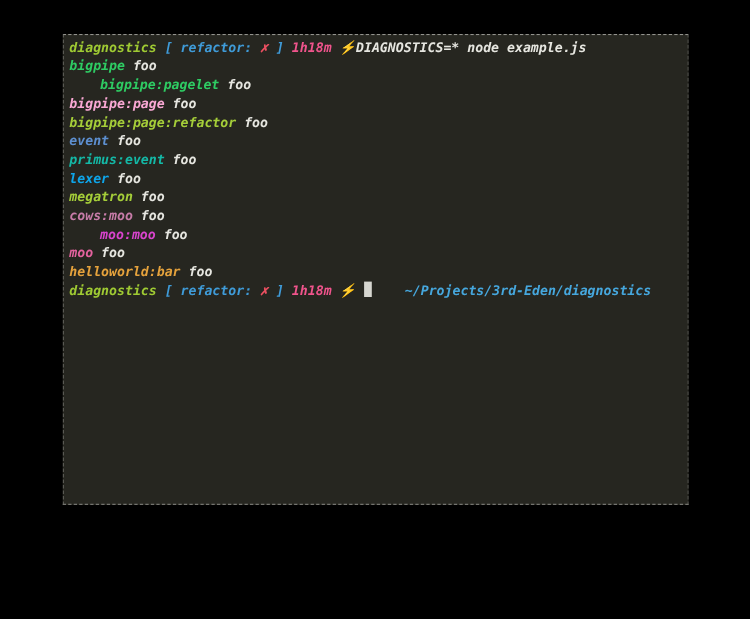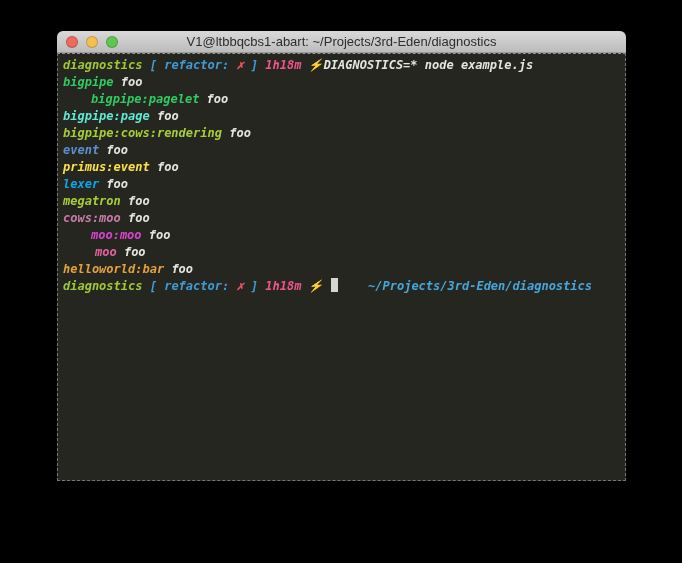--- a/index.html
+++ b/index.html
@@ -71,37 +71,29 @@
   }
   .rprompt {
     position: absolute;
     right: 28px; top: 0;
   }
 </style>
 </head>
 <body>
 
 <div class="window">
-  <div class="titlebar">
-    <div class="traffic-lights">
-      <div class="tl" title="V1@ltbbqcbs1-abart: ~/Projects/3rd-Eden/diagnostics" style="background: rgb(236, 106, 94);"></div>
-      <div class="tl" style="background: rgb(245, 191, 79);"></div>
-      <div class="tl" style="background: rgb(97, 197, 84);"></div>
-    </div>
-    <div class="title">V1@ltbbqcbs1-abart: ~/Projects/3rd-Eden/diagnostics</div>
-  </div>
   <div class="terminal" style="background: rgb(38, 38, 32);">
       <div class="line"><span style="color: rgb(159, 202, 51);">diagnostics </span><span style="color: rgb(63, 155, 216);">[ refactor: </span><span style="color: rgb(234, 79, 96);">✗</span><span style="color: rgb(63, 155, 216);"> ] </span><span style="color: rgb(240, 84, 140);">1h18m </span><span style="color: rgb(242, 167, 27);">⚡</span><span style="color: rgb(230, 230, 224);">DIAGNOSTICS=* node example.js</span></div>
       <div class="line"><span style="color: rgb(46, 204, 99);">bigpipe</span><span style="color: rgb(230, 230, 224);"> foo</span></div>
       <div class="line"><span style="color: rgb(46, 204, 99); padding-left: 28px;">bigpipe:pagelet</span><span style="color: rgb(230, 230, 224);"> foo</span></div>
-      <div class="line"><span style="color: #5eead4;">bigpipe:page</span><span style="color: rgb(230, 230, 224);"> foo</span></div>
-      <div class="line"><span style="color: rgb(165, 206, 57);">bigpipe:cows:rendering</span><span style="color: rgb(230, 230, 224);"> foo</span></div>
+      <div class="line"><span style="color: #f9a8d4;">bigpipe:page</span><span style="color: rgb(230, 230, 224);"> foo</span></div>
+      <div class="line"><span style="color: rgb(165, 206, 57);">bigpipe:page:refactor</span><span style="color: rgb(230, 230, 224);"> foo</span></div>
       <div class="line"><span style="color: rgb(93, 143, 208);">event</span><span style="color: rgb(230, 230, 224);"> foo</span></div>
-      <div class="line"><span style="color: #fde047; margin-top: 45px;">primus:event</span><span style="color: rgb(230, 230, 224);"> foo</span></div>
+      <div class="line"><span style="color: #14b8a6; margin-top: 45px;">primus:event</span><span style="color: rgb(230, 230, 224);"> foo</span></div>
       <div class="line"><span style="color: #0ea5e9;">lexer</span><span style="color: rgb(230, 230, 224);"> foo</span></div>
       <div class="line"><span style="color: rgb(165, 206, 57);">megatron</span><span style="color: rgb(230, 230, 224);"> foo</span></div>
       <div class="line"><span style="color: rgb(199, 124, 168);">cows:moo</span><span style="color: rgb(230, 230, 224);"> foo</span></div>
       <div class="line"><span style="color: rgb(217, 68, 206); margin-left: 28px;">moo:moo</span><span style="color: rgb(230, 230, 224);"> foo</span></div>
-      <div class="line"><span style="color: rgb(228, 98, 158); margin-left: 32px;">moo</span><span style="color: rgb(230, 230, 224);"> foo</span></div>
+      <div class="line"><span style="color: rgb(228, 98, 158);">moo</span><span style="color: rgb(230, 230, 224);"> foo</span></div>
       <div class="line"><span style="color: rgb(229, 162, 60);">helloworld:bar</span><span style="color: rgb(230, 230, 224);"> foo</span></div>
       <div class="line"><span style="color: rgb(159, 202, 51);">diagnostics </span><span style="color: rgb(63, 155, 216);">[ refactor: </span><span style="color: rgb(234, 79, 96);">✗</span><span style="color: rgb(63, 155, 216);"> ] </span><span style="color: rgb(240, 84, 140);">1h18m </span><span style="color: rgb(242, 167, 27);">⚡</span><span style="color: rgb(230, 230, 224);"> </span><span class="cursor" style="background: rgb(214, 214, 208);"></span><span class="rprompt" style="color: rgb(70, 167, 221);">~/Projects/3rd-Eden/diagnostics</span></div>
     </div>
 </div>
 
 </body></html>

